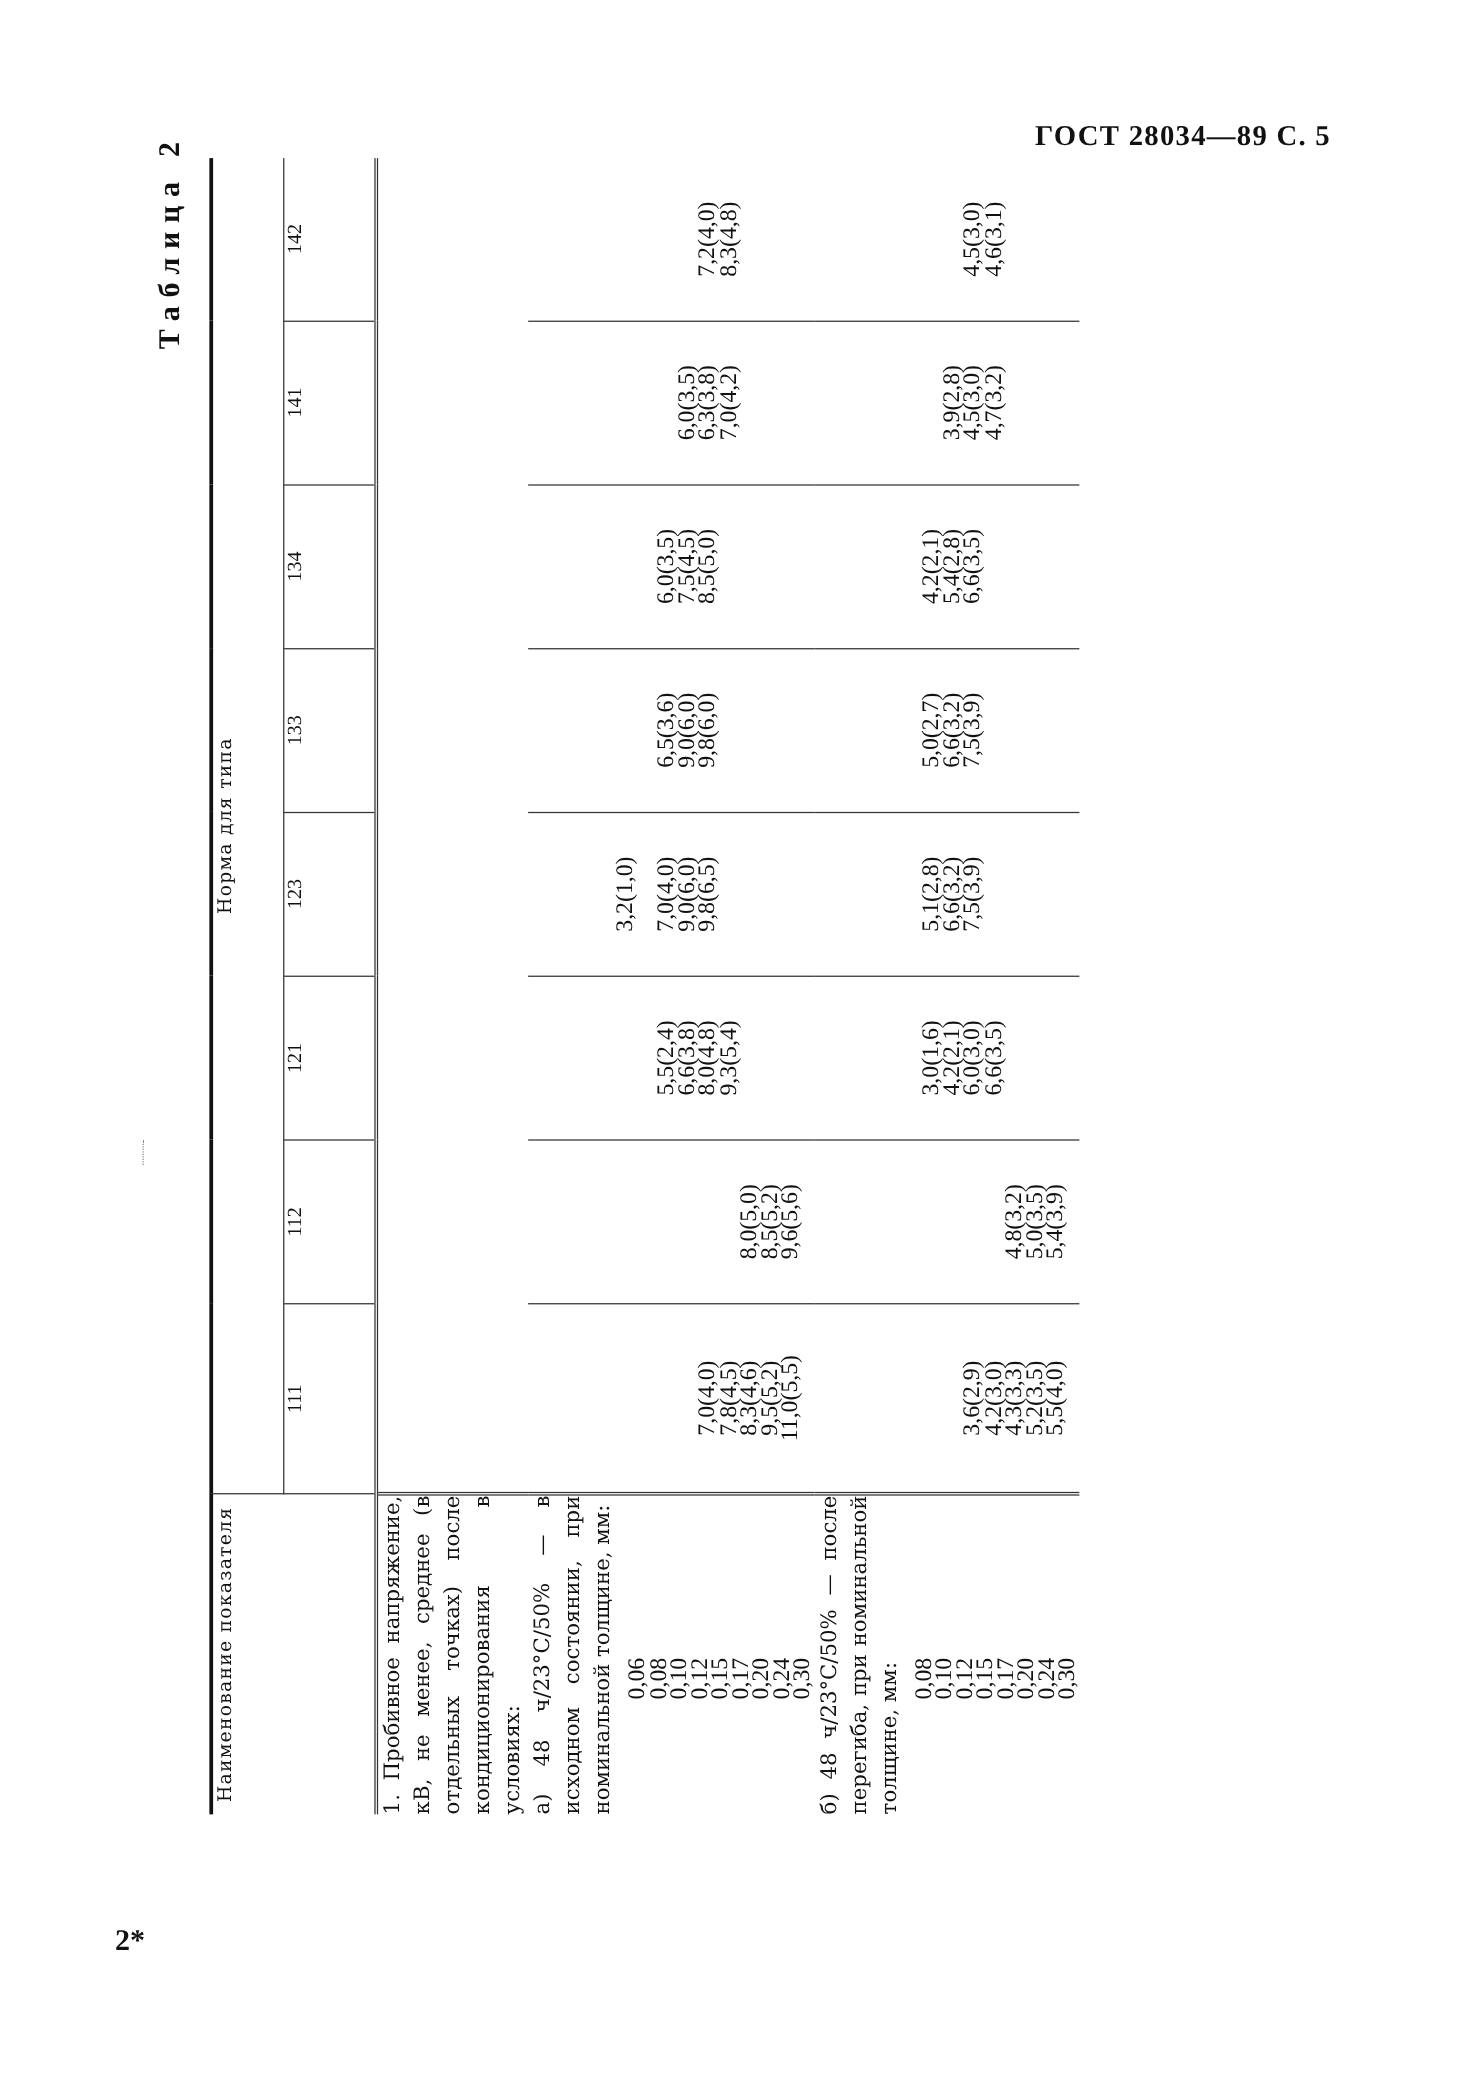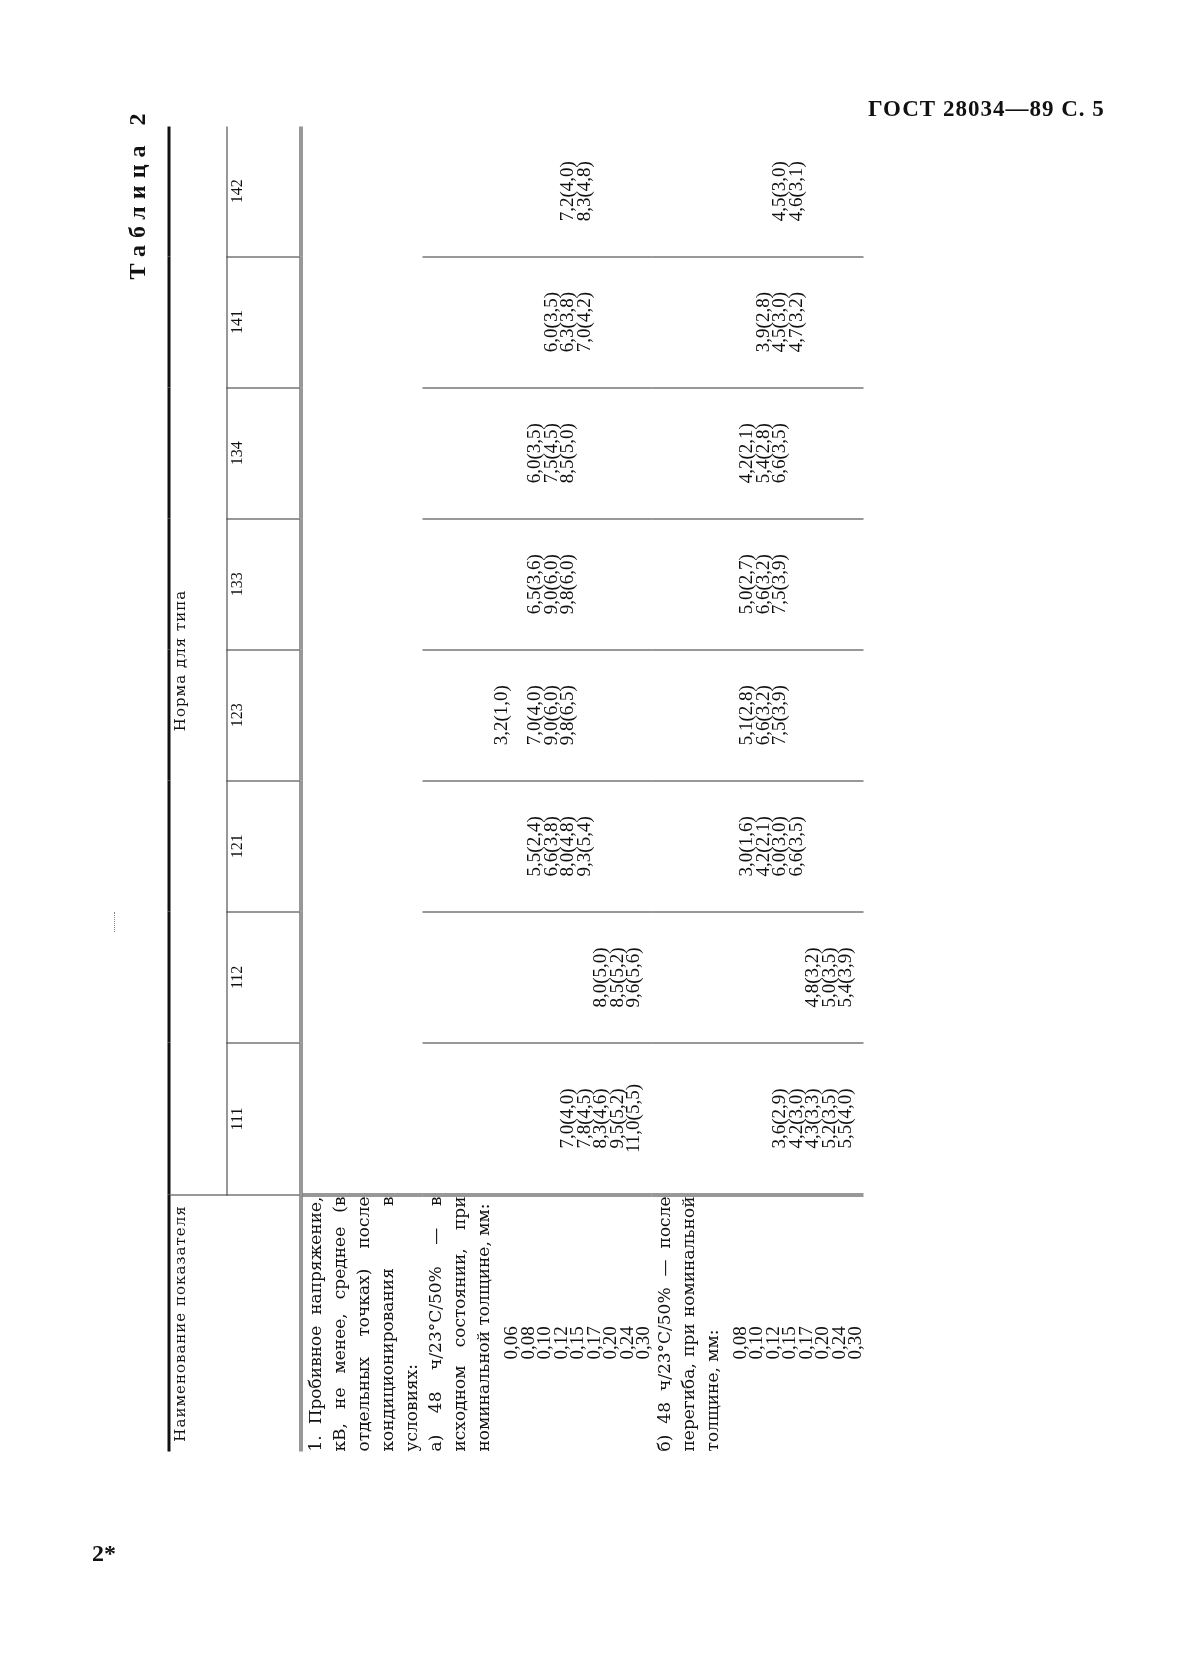--- a/index.html
+++ b/index.html
@@ -1,18 +1,18 @@
 <!DOCTYPE html>
 <html><head>
 <meta charset="utf-8">
 <style>
   html, body { margin:0; padding:0; background:#fff; }
   body { width:1187px; height:1679px; position:relative; overflow:hidden;
          font-family:"DejaVu Serif","Liberation Serif",serif; color:#111; }
-  .page-header { position:absolute; top:96px; left:868px; font-family:"Liberation Serif",serif;
+  .page-header { position:absolute; top:96px; left:828px; font-family:"Liberation Serif",serif;
                  font-weight:bold; font-size:23px; letter-spacing:1px; }
   .page-mark { position:absolute; top:1540px; left:92px; font-family:"Liberation Serif",serif;
                font-weight:bold; font-size:24px; }
   .dot { position:absolute; left:114px; top:912px; width:1px; height:20px; border-left:1px dotted #888; }
   
   .rot { position:absolute; width:1375px; height:930px; left:-99px; top:299px;
          transform: rotate(-90deg); transform-origin: 50% 50%; }
   .caption { position:absolute; right:30px; top:0; font-family:"Liberation Serif",serif;
              font-weight:bold; font-size:24px; letter-spacing:7px; }
   table.gt { position:absolute; left:0; top:44px; width:1325px; border-collapse:collapse;

